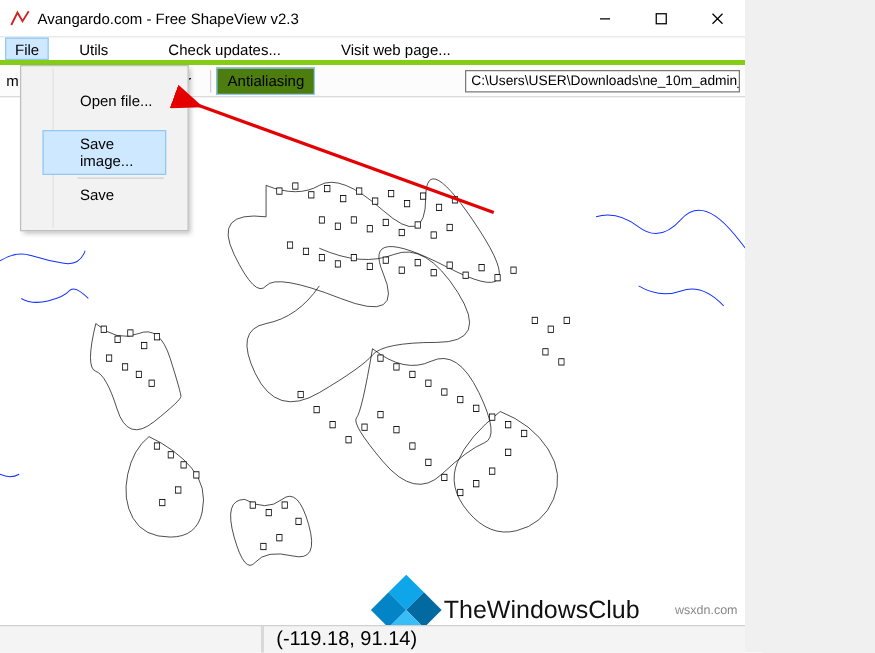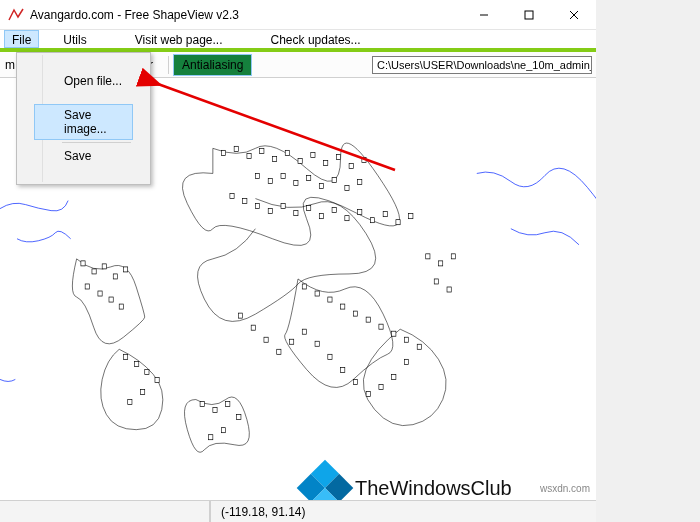--- a/index.html
+++ b/index.html
@@ -8,25 +8,25 @@
   .titlebar { height: 30px; background: #fff; display: flex; align-items: center; border-bottom: 1px solid #e5e5e5; }
   .titlebar-icon { width: 16px; height: 16px; margin: 0 6px 0 8px; }
   .titlebar-title { flex: 1; font-size: 12px; color: #000; }
   .win-controls { display: flex; height: 100%; }
   .win-btn { width: 45px; height: 30px; display: flex; align-items: center; justify-content: center; font-size: 10px; color: #000; }
   .menubar { height: 22px; display: flex; align-items: stretch; padding: 0 4px; border-bottom: 4px solid #84cc16; }
   .menu-item { padding: 3px 24px; font-size: 12px; cursor: default; }
   .menu-item.active { border: 1px solid #90c8f6; background: #cde8ff; padding: 2px 7px; }
   .toolbar { height: 26px; display: flex; align-items: center; border-bottom: 1px solid #d0d0d0; background: #fcfcfc; padding: 0 4px; gap: 0; }
   .tool-btn { padding: 3px 8px; font-size: 12px; border: 1px solid transparent; margin-right: 2px; white-space: nowrap; }
-  .tool-btn.toggled { border: 1px solid #90c8f6; background: #15803d; }
+  .tool-btn.toggled { border: 1px solid #90c8f6; background: #4d7c0f; }
   .tool-sep { width: 1px; height: 18px; background: #d0d0d0; margin: 0 4px; }
   .filepath { margin-left: auto; width: 220px; font-size: 11px; border: 1px solid #7a7a7a; background: #fff; padding: 2px 4px; white-space: nowrap; overflow: hidden; }
   .canvas-area { position: relative; width: 100%; height: calc(100% - 30px - 22px - 26px - 22px); background: #fff; overflow: hidden; }
-  .statusbar { height: 22px; border-top: 1px solid #d0d0d0; background: #f4f4f4; display: flex; align-items: center; font-size: 12px; }
+  .statusbar { height: 22px; border-top: 1px solid #d0d0d0; background: #f4f4f4; display: flex; align-items: center; font-size: 16px; }
   .status-cell { border-left: 1px solid #d0d0d0; padding: 0 10px; height: 100%; display: flex; align-items: center; }
   .status-spacer { width: 210px; border-right: 1px solid #d0d0d0; height: 100%; }
   
   .dropdown { position: absolute; top: 52px; left: 16px; width: 135px; background: #f2f2f2; border: 1px solid #bfbfbf; box-shadow: 2px 2px 4px rgba(0,0,0,.25); z-index: 50; padding: 17px; }
   .dropdown-gutter { position: absolute; left: 2px; top: 2px; bottom: 2px; width: 24px; border-right: 1px solid #e0e0e0; background: #f2f2f2; }
   .dd-item { position: relative; padding: 4px 10px 4px 30px; font-size: 12px; cursor: default; }
   .dd-item.hover { background: #cde8ff; border: 1px solid #90c8f6; padding: 3px 9px 3px 29px; margin-top: 12px; }
   .dd-sep { height: 1px; background: #d0d0d0; margin: 2px 2px 2px 28px; }
   
   .arrow-svg { position: absolute; left: 0; top: 0; pointer-events: none; z-index: 60; }
@@ -66,22 +66,22 @@
             <line x1="1" y1="1" x2="9" y2="9" stroke="#000"></line>
             <line x1="9" y1="1" x2="1" y2="9" stroke="#000"></line>
           </svg>
       </div>
     </div>
   </div>
 
   <div class="menubar">
     <div class="menu-item active">File</div>
     <div class="menu-item">Utils</div>
+    <div class="menu-item">Check updates...</div>
     <div class="menu-item">Visit web page...</div>
-    <div class="menu-item">Check updates...</div>
   </div>
 
   <div class="toolbar">
     <div class="tool-btn" style="padding-left:0">m In</div>
     <div class="tool-btn">Zoom Out</div>
     <div class="tool-btn">Mirror</div>
     <div class="tool-sep"></div>
     <div class="tool-btn toggled">Antialiasing</div>
     <div class="filepath">C:\Users\USER\Downloads\ne_10m_admin_0_bound</div>
   </div>

